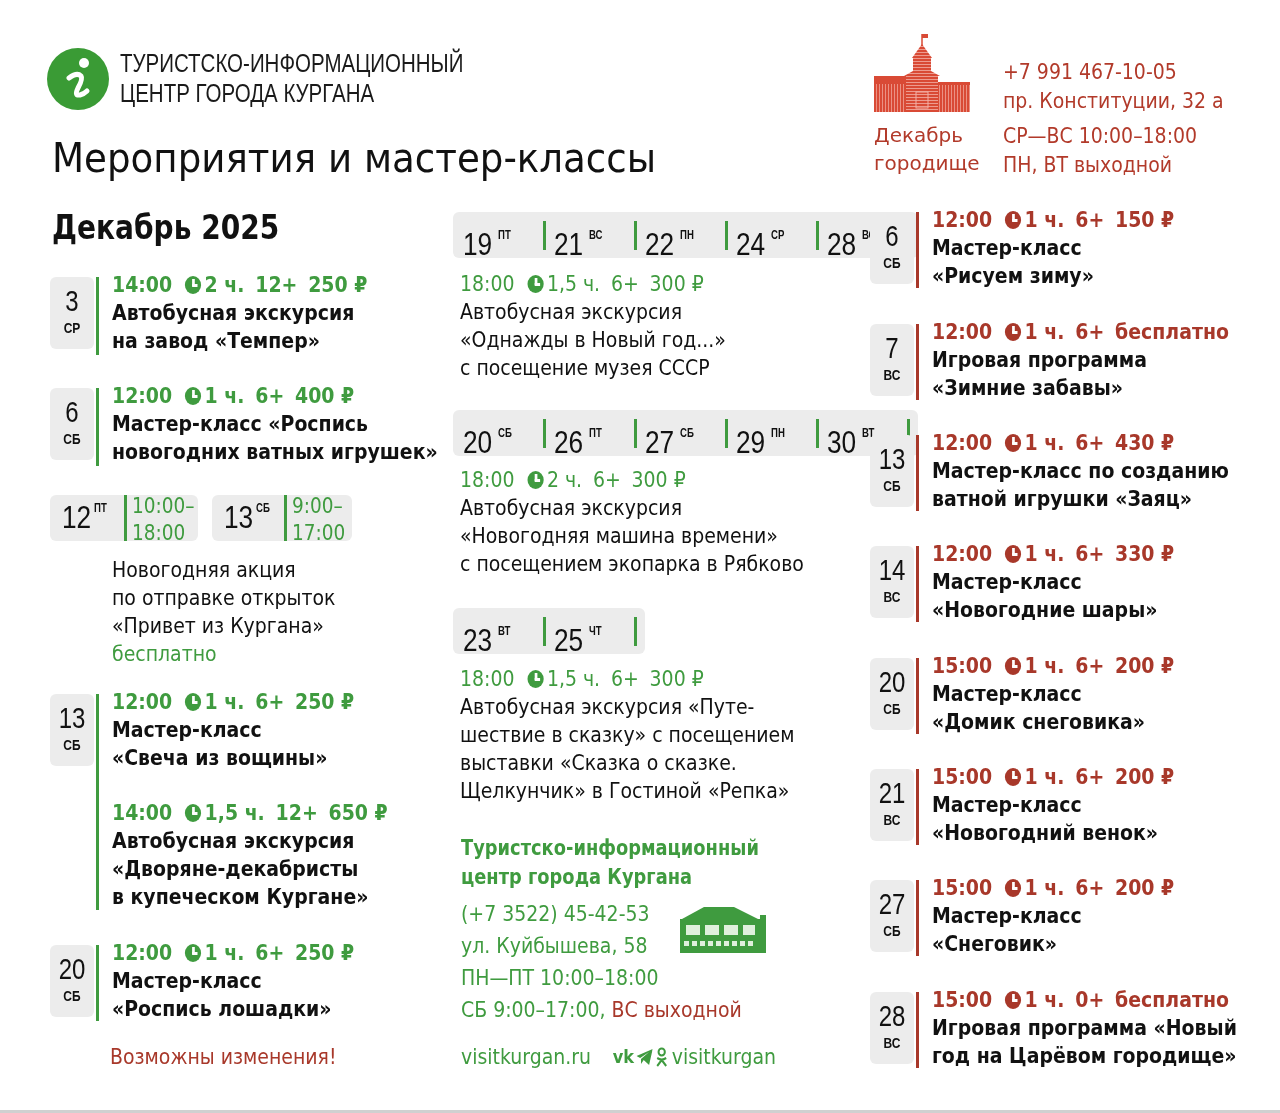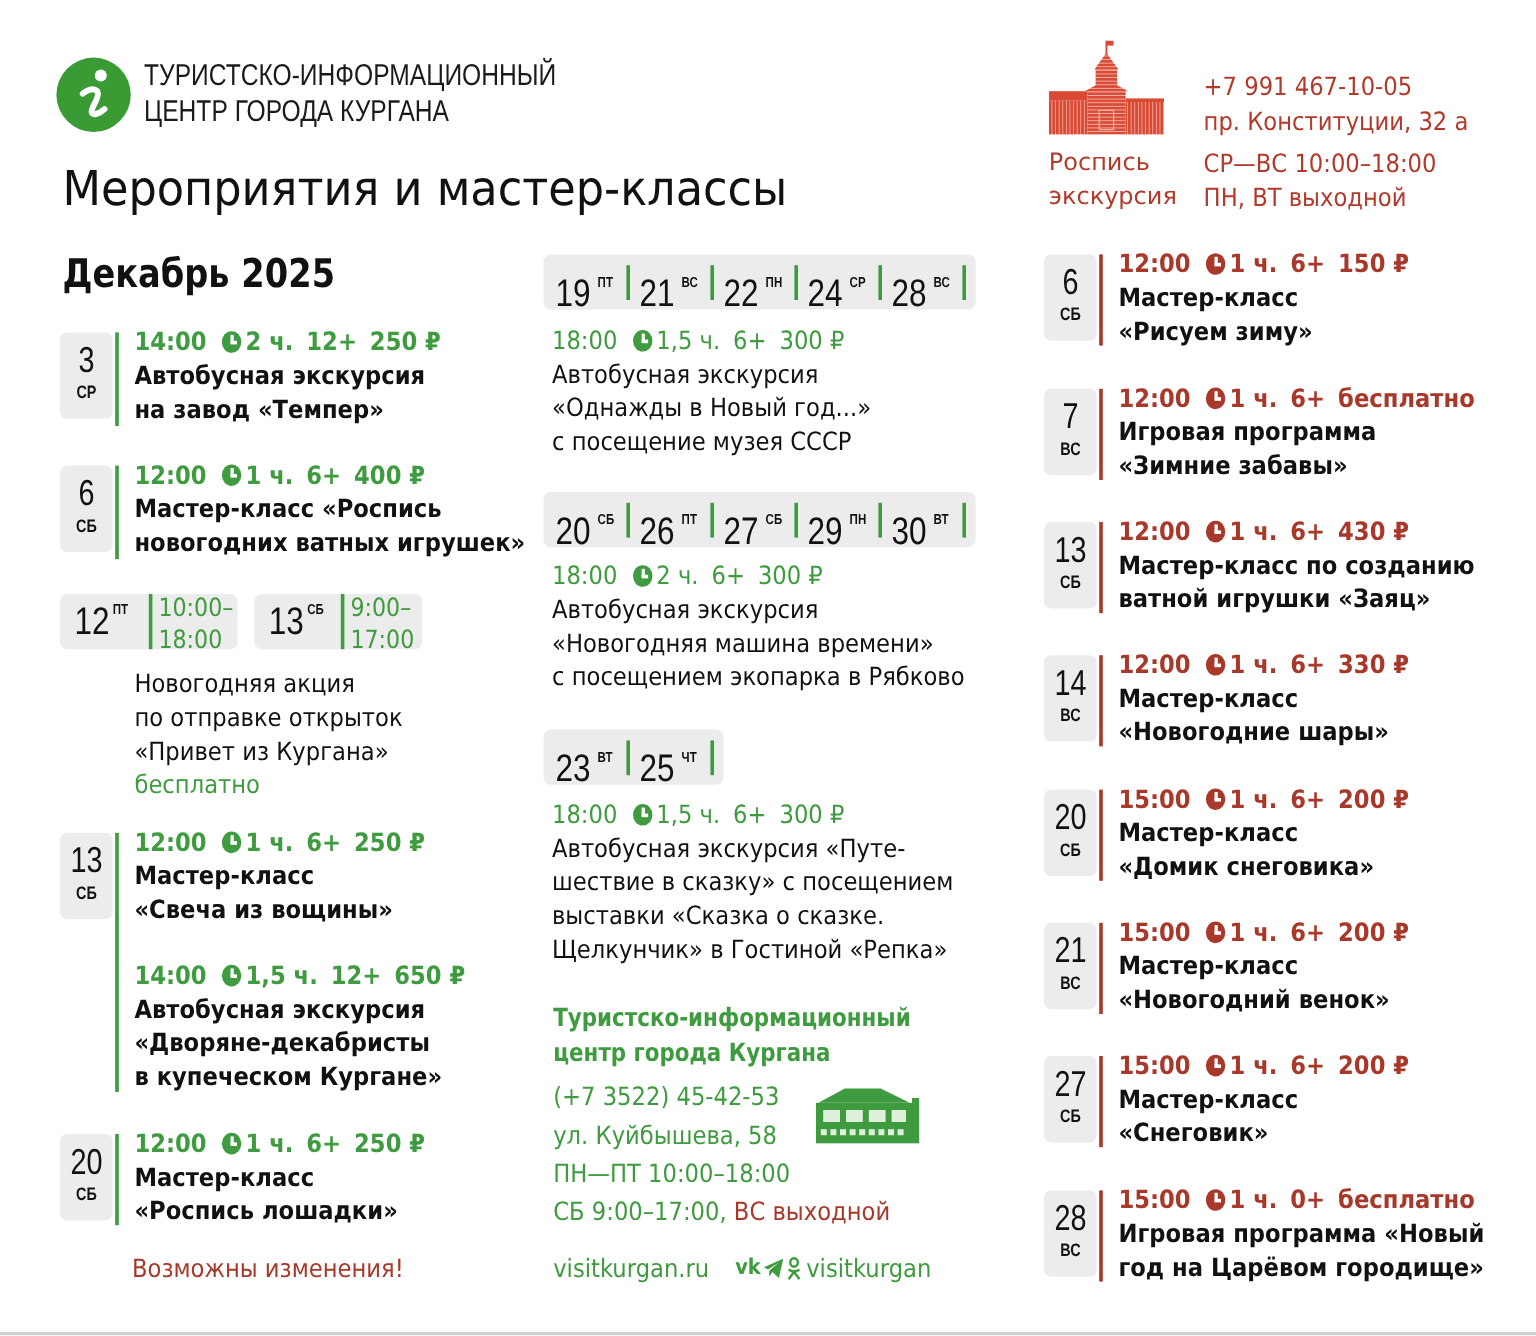--- a/index.html
+++ b/index.html
@@ -37,21 +37,21 @@
   .meta .clock.g { background: #3f9b3f; }
   .meta .clock.r { background: #a8382a; }
   .meta .clock::after { content: ""; position: absolute; left: 8px; top: 3px; width: 3px; height: 7px; background: #fff; }
   .meta .clock::before { content: ""; position: absolute; left: 8px; top: 8px; width: 6px; height: 3px; background: #fff; }
   .meta span.sp { margin-left: 12px; }
   .title { font-size: 21px; line-height: 28px; color: #111; transform: scaleX(0.9); transform-origin: left top; }
   .title div { height: 28px; }
 
   
   .chips { position: absolute; display: flex; height: 46px; background: #ececec; border-radius: 6px; padding: 0 8px 0 10px; align-items: center; }
-  .chip { display: flex; align-items: flex-start; padding-right: 4px; margin-right: 8px; border-right: 3px solid #3f9b3f; height: 29px; padding-top: 3px; }
+  .chip { display: flex; align-items: flex-start; padding-right: 25px; margin-right: 8px; border-right: 3px solid #3f9b3f; height: 29px; padding-top: 3px; }
   .chip:last-child { margin-right: 0; }
   .chip .d { font-family: "Liberation Sans", sans-serif; font-size: 32px; line-height: 40px; color: #111; transform: scaleX(0.82); transform-origin: left top; display: inline-block; width: 38px; }
   .chip .w { font-family: "Liberation Sans", sans-serif; font-size: 12px; line-height: 14px; font-weight: bold; color: #111; margin-left: -3px; margin-top: 4px; transform: scaleX(0.8); transform-origin: left top; display: inline-block; width: 20px; }
 
   
   .pair { position: absolute; height: 46px; background: #ececec; border-radius: 6px; }
   .pair .d { position: absolute; left: 12px; top: 2px; font-family: "Liberation Sans", sans-serif; font-size: 32px; line-height: 40px; color: #111; transform: scaleX(0.82); transform-origin: left top; }
   .pair .w { position: absolute; top: 6px; font-family: "Liberation Sans", sans-serif; font-size: 12px; font-weight: bold; color: #111; transform: scaleX(0.8); transform-origin: left top; }
   .pair .bar { position: absolute; top: 0; width: 3px; height: 46px; background: #3f9b3f; }
   .pair .hrs { position: absolute; top: -2px; font-size: 21px; line-height: 27px; color: #3f9b3f; transform: scaleX(0.88); transform-origin: left top; white-space: nowrap; }
@@ -105,22 +105,22 @@
     <polygon points="30,44 48,34 66,44" fill="url(#logs)"></polygon>
     <rect x="32" y="44" width="32" height="36" fill="url(#logs)"></rect>
     <rect x="0" y="44" width="32" height="8" fill="#d94a35"></rect>
     <rect x="64" y="50" width="32" height="3" fill="#d94a35"></rect>
     <rect x="0" y="52" width="32" height="28" fill="url(#fence)"></rect>
     <rect x="64" y="53" width="32" height="27" fill="url(#fence)"></rect>
     <rect x="42" y="60" width="12" height="16" fill="none" stroke="#f3b0a5" stroke-width="1"></rect>
   </svg>
 </div>
 <div class="abs castle-name">
-  <div>Роспись</div>
-  <div>экскурсия</div>
+  <div>Декабрь</div>
+  <div>городище</div>
 </div>
 <div class="abs castle-contacts">
   <div>+7 991 467-10-05</div>
   <div>пр. Конституции, 32 а</div>
   <div class="gap"></div>
   <div>СР—ВС 10:00–18:00</div>
   <div>ПН, ВТ выходной</div>
 </div>
 
 <div class="ev" style="left:50px; top:277px;">

